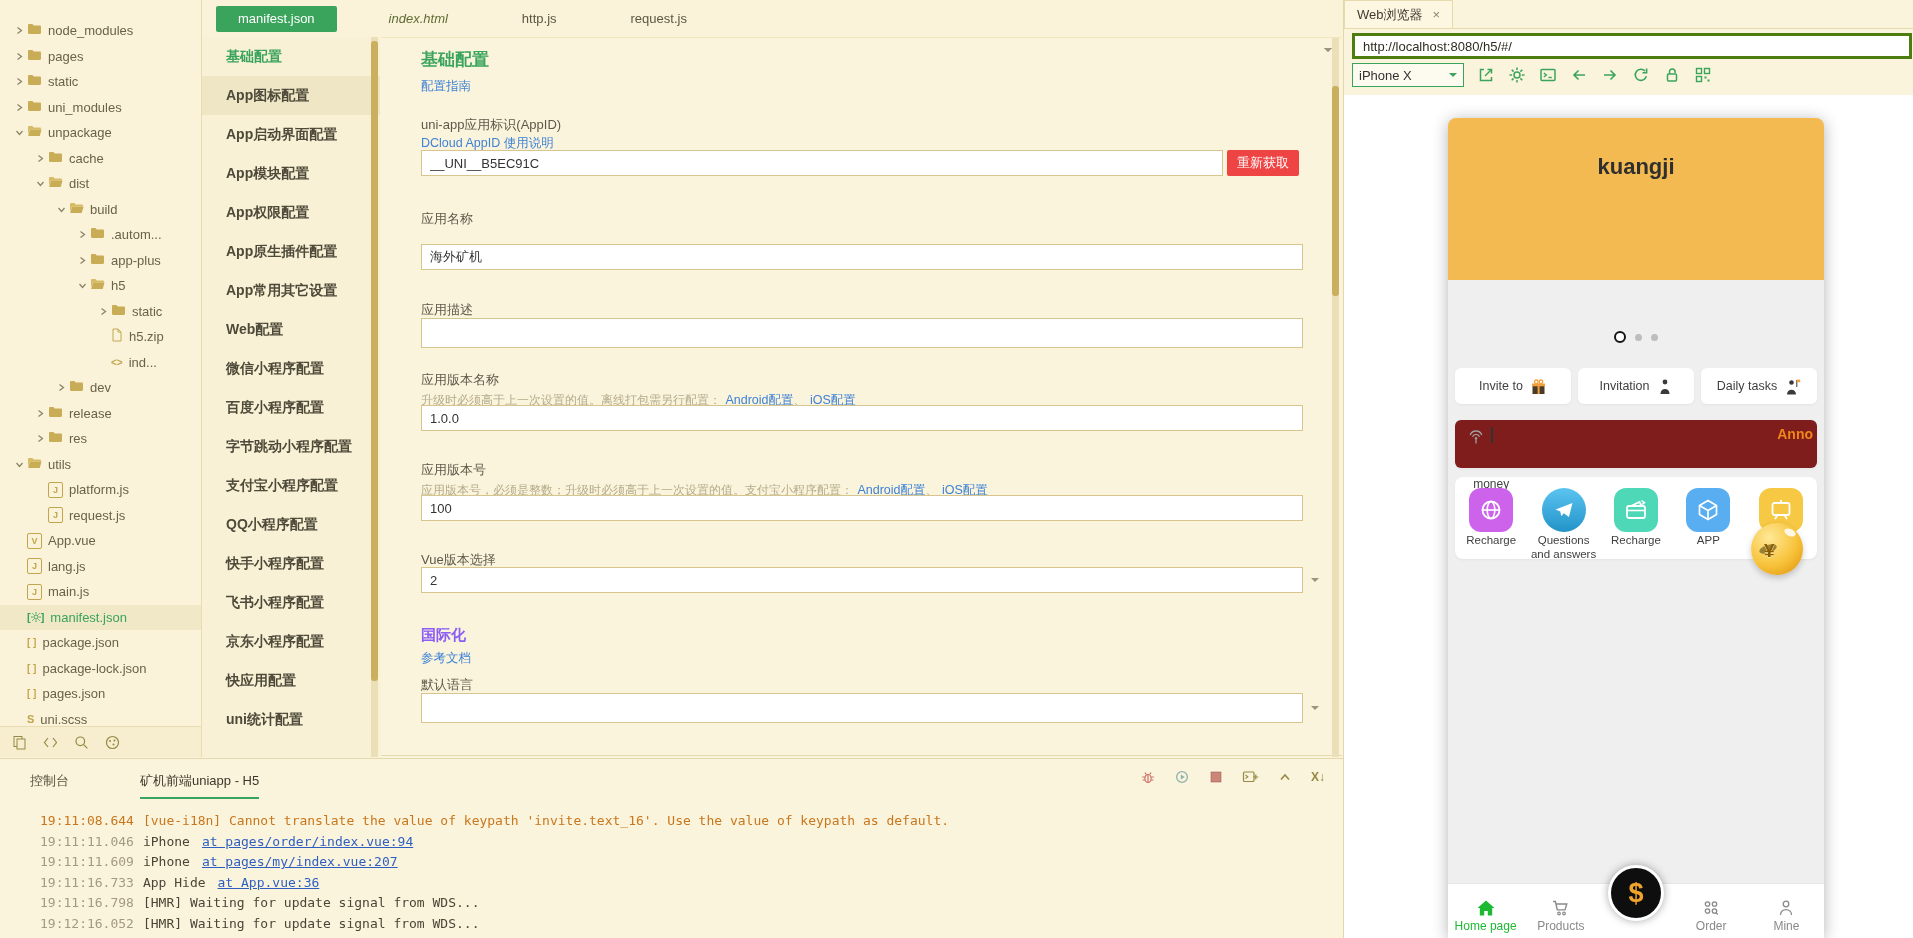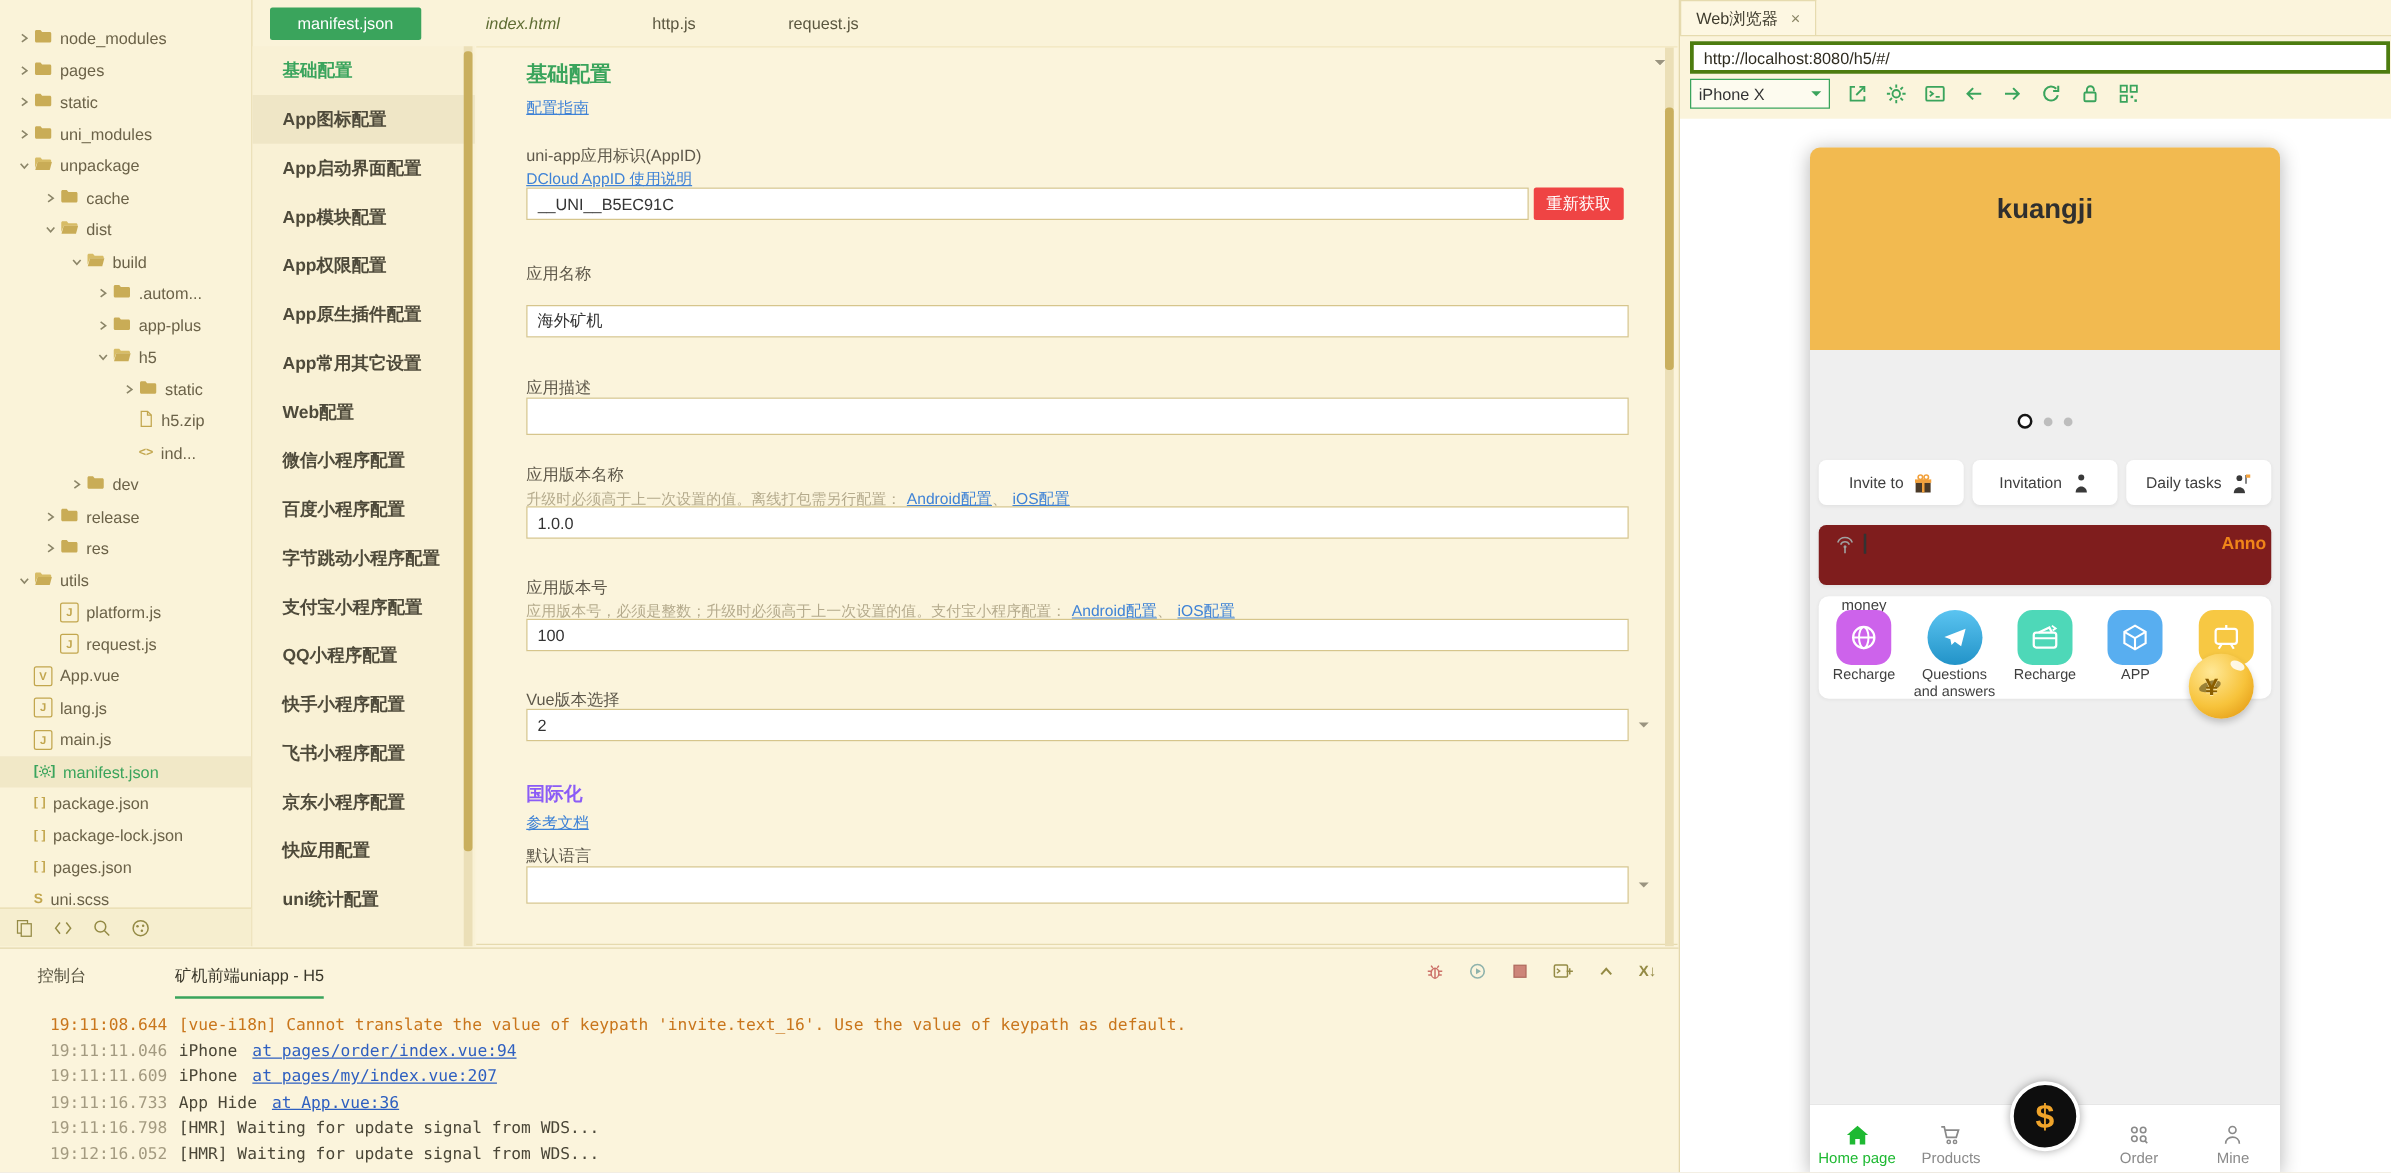--- a/index.html
+++ b/index.html
@@ -38,21 +38,21 @@
   .vtrack{position:absolute;width:7px;background:#EBDFB7}
   #nav-track{right:2px;top:0;height:720px}
   #nav-thumb{right:2px;top:4px;height:640px}
 
   
   #form{position:absolute;left:381px;top:37px;width:961px;height:720px;background:#FBF4DC;border-top:1px solid #F1E6BE}
   #form .abs{position:absolute;left:40px;white-space:nowrap}
   .f-title{color:#3AA45C;font-weight:700;font-size:17px}
   .f-label{font-size:13px;color:#5E584A}
   .f-hint{font-size:12px;color:#B5AB8D}
-  .f-link{font-size:12.5px;color:#3E82D6;text-decoration:underline;cursor:pointer}
+  .f-link{font-size:12.5px;color:#3E82D6;cursor:pointer}
   .f-input{position:absolute;left:40px;width:864px;height:24px;background:#fff;border:1px solid #D6C58C;
            font-size:13px;color:#333;padding:0 8px;font-family:"Liberation Sans",sans-serif;box-sizing:content-box}
   .f-sel{position:relative}
   .f-sel::after{content:"";position:absolute;right:10px;top:10px;border:4px solid transparent;border-top-color:#9a9480}
   .f-btn{position:absolute;left:846px;width:72px;height:26px;background:#ef4444;color:#fff;border:none;
          font-size:13px;border-radius:2px;cursor:pointer;font-family:"Liberation Sans",sans-serif}
   .f-h2{font-size:15px;font-weight:700;color:#8b5cf6}
   #form-divider{position:absolute;left:0;right:0;top:717px;border-top:1px solid #E6DAAE}
   #form-track{right:3px;top:0;height:719px}
   #form-thumb{right:3px;top:48px;height:210px}

